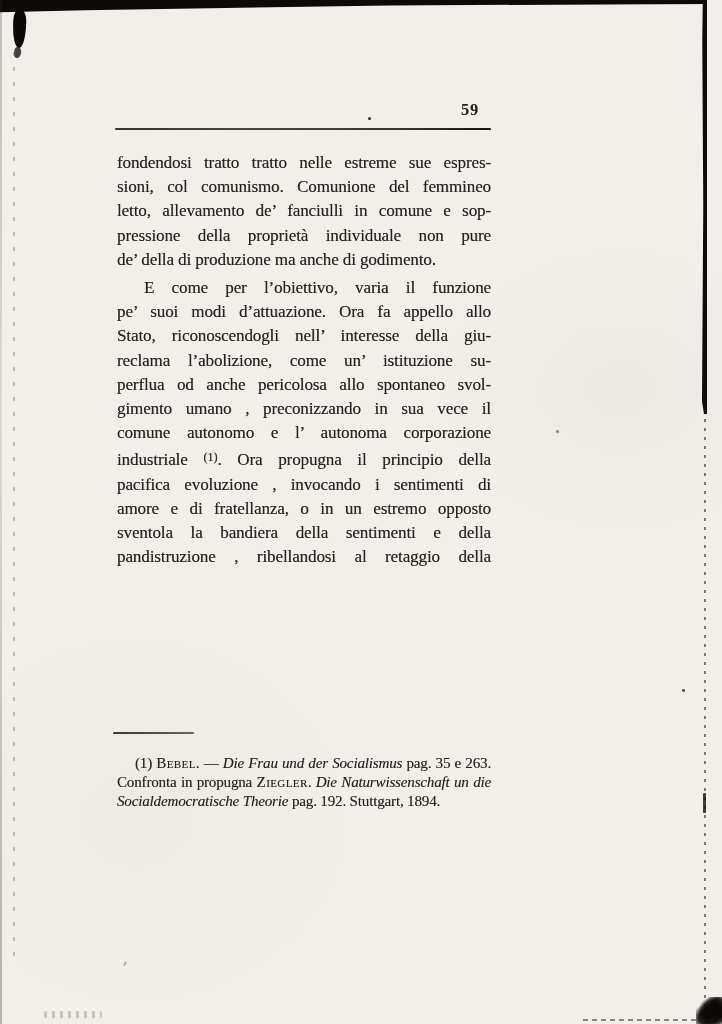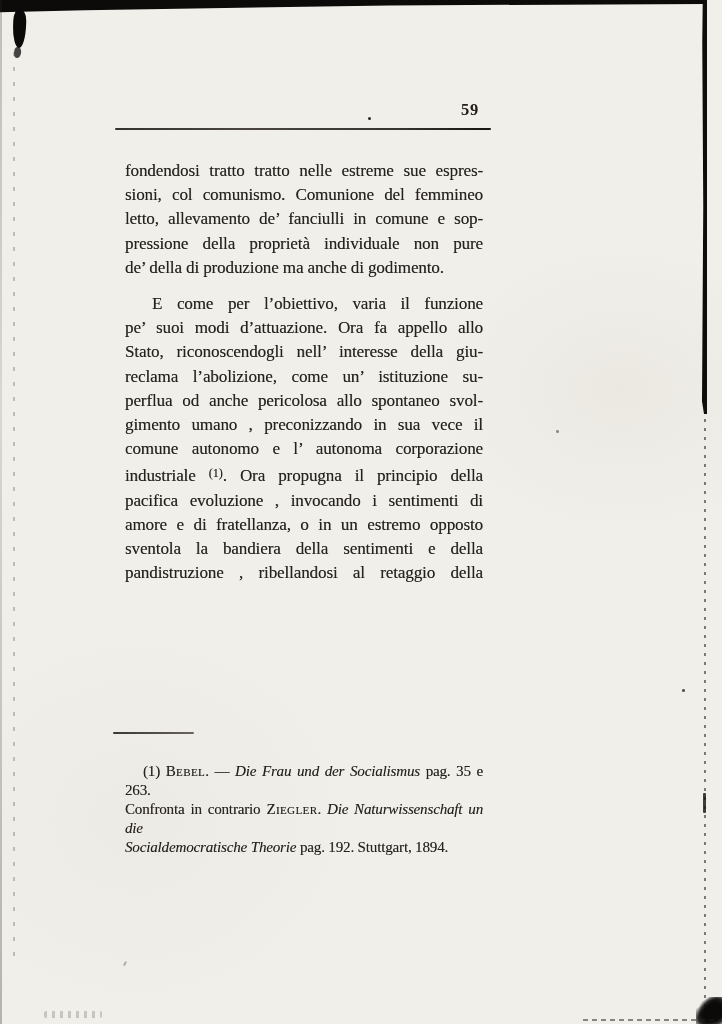--- a/index.html
+++ b/index.html
@@ -35,21 +35,21 @@
     background:linear-gradient(to right,#36322d,#4a463f 35%,#38342f 75%,#181512);
     border-radius:1px;
   }
 
   
   .body-text{
     position:absolute;left:113px;top:147px;width:382px;
     font-size:17px;line-height:24.2px;letter-spacing:-.1px;
     text-shadow:.3px 0 0 rgba(36,33,30,.45);
   }
-  .paragraph{margin:12px;}
+  .paragraph{margin:4px;}
   .line{
     display:block;
     text-align:justify;
     text-align-last:justify;
   }
   .line.no-justify{text-align-last:left;}
   .body-text .line.indent{text-indent:27px;}
   .sup{font-size:12px;vertical-align:4px;letter-spacing:0;}
 
   
@@ -171,18 +171,18 @@
         <div class="line"><span>amore e di fratellanza, o in un estremo opposto</span></div>
         <div class="line"><span>sventola la bandiera della sentimenti e della</span></div>
         <div class="line"><span>pandistruzione , ribellandosi al retaggio della</span></div>
       </div>
     </div>
 
   <div class="footnote-rule"></div>
   <div class="footnote-text" id="footnote-text">
       <div class="paragraph">
         <div class="line indent"><span>(1) </span><span class="smallcaps">Bebel</span><span>. — </span><span class="italic">Die Frau und der Socialismus</span><span> pag. 35 e 263.</span></div>
-        <div class="line"><span>Confronta in contrario </span><span class="smallcaps">Ziegler</span><span>. </span><span class="italic">Die Naturwissenschaft un die</span></div>
+        <div class="line"><span>Confronta in propugna </span><span class="smallcaps">Ziegler</span><span>. </span><span class="italic">Die Naturwissenschaft un die</span></div>
         <div class="line no-justify"><span class="italic">Socialdemocratische Theorie</span><span> pag. 192. Stuttgart, 1894.</span></div>
       </div>
     </div>
 
 </div>
 
 </body></html>

